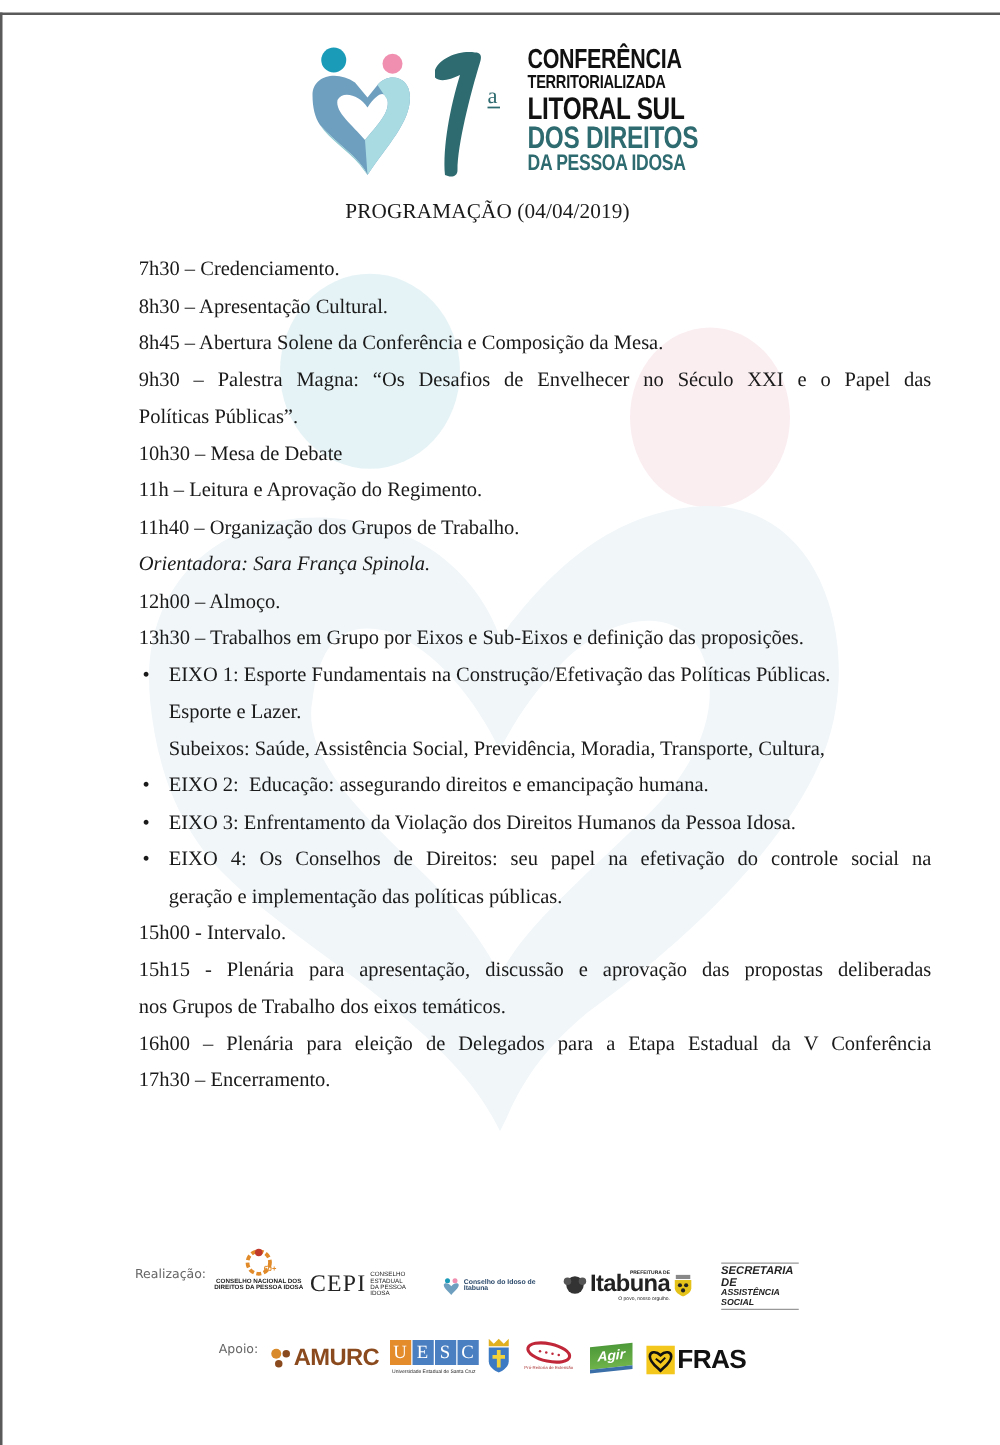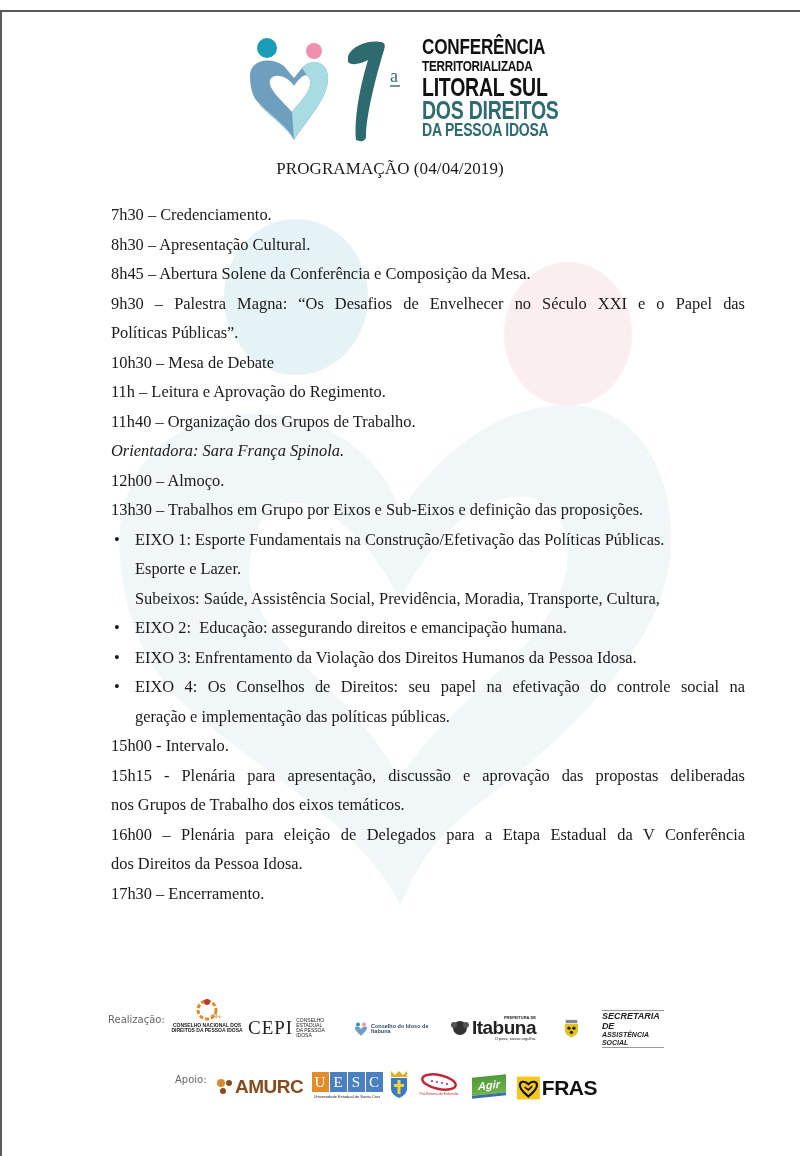--- a/index.html
+++ b/index.html
@@ -98,21 +98,20 @@
   <div class="bullet-row">
     <span class="bullet-dot">•</span>
     <span class="line just">EIXO 4: Os Conselhos de Direitos: seu papel na efetivação do controle social na</span>
     <span class="line">geração e implementação das políticas públicas.</span>
   </div>
 
   <span class="line">15h00 - Intervalo.</span>
   <span class="line just">15h15 - Plenária para apresentação, discussão e aprovação das propostas deliberadas</span>
   <span class="line">nos Grupos de Trabalho dos eixos temáticos.</span>
   <span class="line just">16h00 – Plenária para eleição de Delegados para a Etapa Estadual da V Conferência</span>
-  <span class="line">dos Direitos da Pessoa Idosa.</span>
   <span class="line">17h30 – Encerramento.</span>
 </div>
 
 <div class="foot-label" style="left:108px; top:1014px;">Realização:</div>
 
 <div class="logo-box" style="left:170px; top:998px; width:74px; height:44px; flex-direction:column;">
   <svg width="30" height="26" viewBox="0 0 30 26">
     <circle cx="15" cy="12" r="9" fill="none" stroke="#e08a2a" stroke-width="3" stroke-dasharray="4 2"></circle>
     <circle cx="15" cy="4" r="3" fill="#c0392b"></circle>
   </svg>
@@ -140,21 +139,21 @@
       <circle cx="4" cy="6" r="3" fill="#555"></circle>
       <circle cx="16" cy="6" r="3" fill="#555"></circle>
   </svg>
   <div style="display:flex; flex-direction:column; align-items:flex-end; margin-left:2px;">
     <span class="tiny" style="font-size:4px;">PREFEITURA DE</span>
     <span style="font-size:19px; font-weight:bold; color:#222; line-height:16px; letter-spacing:-0.5px;">Itabuna</span>
     <span class="tiny" style="font-size:4px; font-weight:normal;">O povo, nosso orgulho.</span>
   </div>
 </div>
 
-<div class="logo-box" style="left:564px; top:1016px; width:100px; height:26px;gap:20px;">
+<div class="logo-box" style="left:539px; top:1016px; width:100px; height:26px;gap:20px;">
   <svg width="18" height="22" viewBox="0 0 18 22">
     <rect x="2" y="0" width="14" height="4" fill="#888"></rect>
     <path d="M1,5 L17,5 L17,13 C17,18 9,21 9,21 C9,21 1,18 1,13 Z" fill="#e5c21a"></path>
     <circle cx="6" cy="10" r="2" fill="#222"></circle>
       <circle cx="12" cy="10" r="2" fill="#222"></circle>
       <circle cx="9" cy="15" r="2" fill="#222"></circle>
   </svg>
   <div style="display:flex; flex-direction:column; margin-left:3px; border-top:1px solid #999; border-bottom:1px solid #999;">
     <span style="font-size:9px; font-weight:bold; font-style:italic; color:#222; line-height:10px;">SECRETARIA DE</span>
     <span style="font-size:7px; font-weight:bold; font-style:italic; color:#222; line-height:8px;">ASSISTÊNCIA SOCIAL</span>

